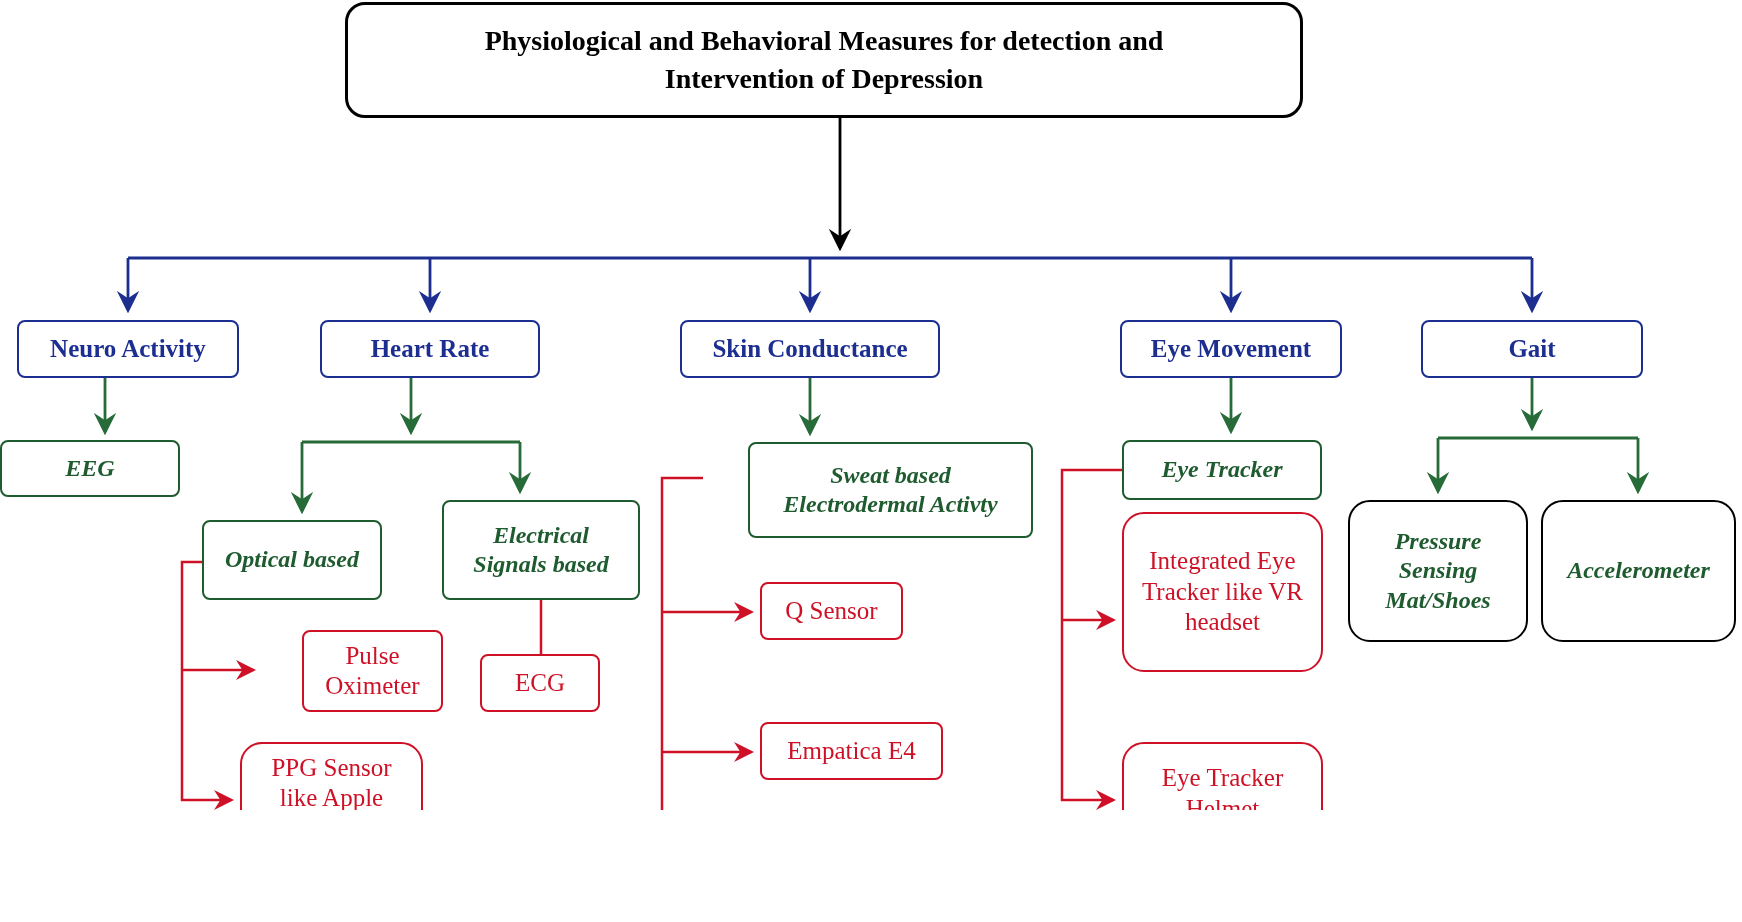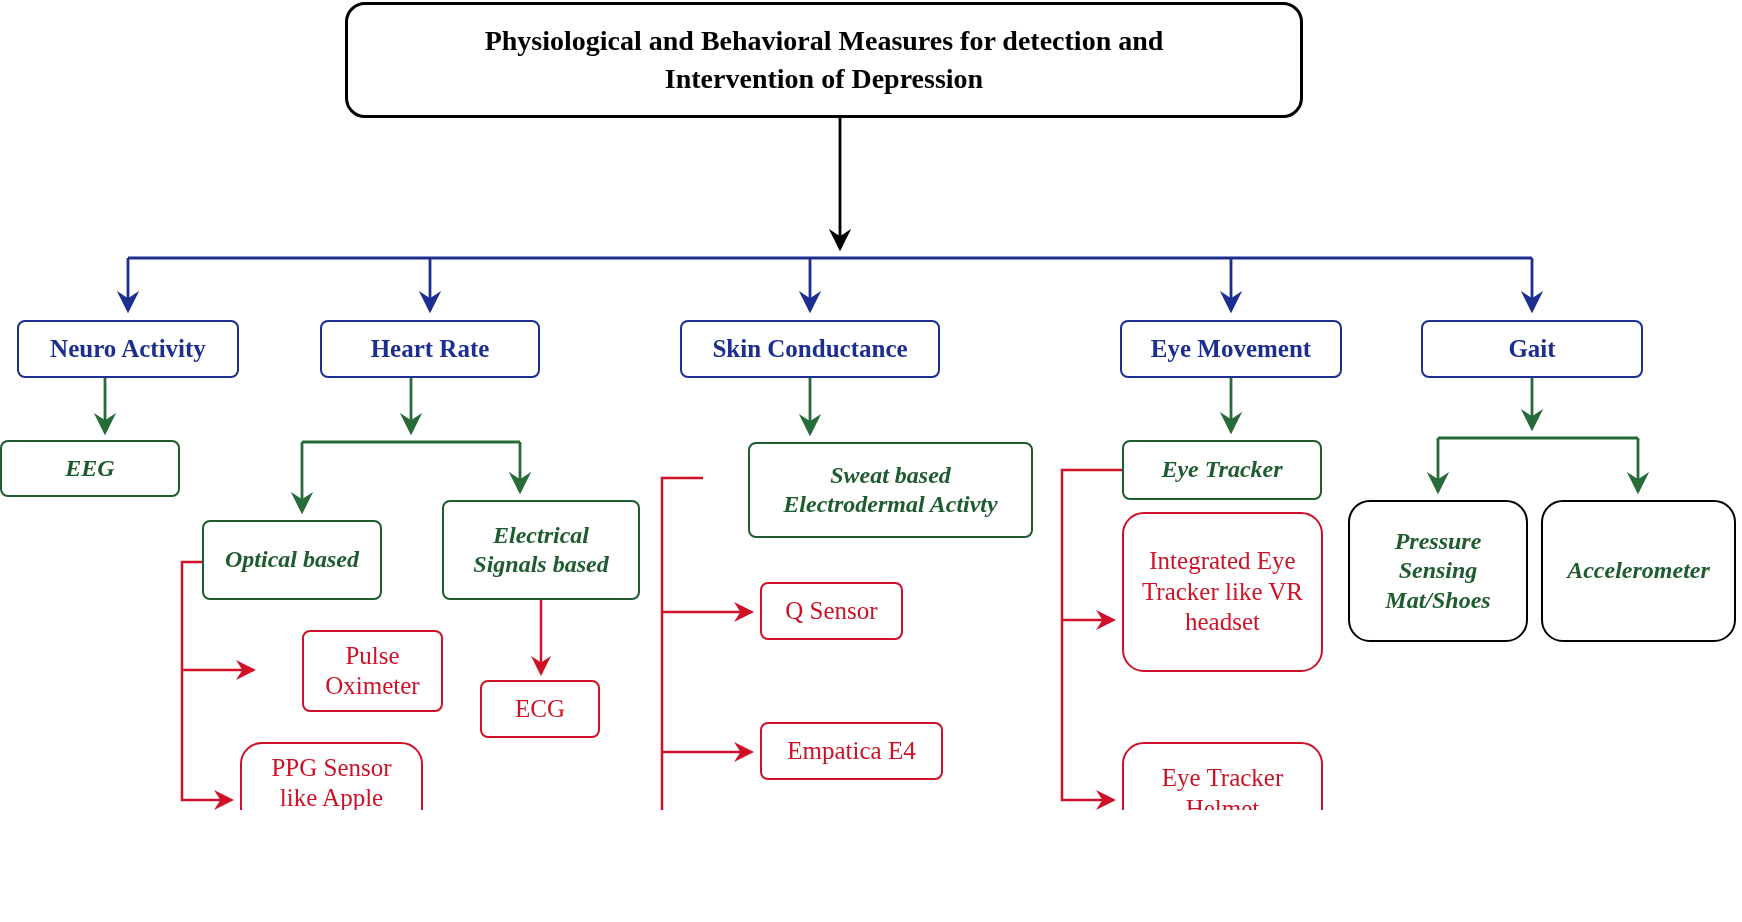--- a/index.html
+++ b/index.html
@@ -145,21 +145,21 @@
 
   <div class="node red" style="left:262px;top:630px;width:141px;height:82px;margin-left:40px;">
     <div class="line">Pulse</div>
     <div class="line">Oximeter</div>
   </div>
   <div class="node red bigradius" style="left:240px;top:742px;width:183px;height:113px;">
     <div class="line">PPG Sensor</div>
     <div class="line">like Apple</div>
     <div class="line">Watch</div>
   </div>
-  <div class="node red" style="left:480px;top:680px;width:120px;height:58px;">
+  <div class="node red" style="left:480px;top:654px;width:120px;height:58px;">
     <div class="line">ECG</div>
   </div>
   <div class="node red" style="left:760px;top:582px;width:143px;height:58px;">
     <div class="line">Q Sensor</div>
   </div>
   <div class="node red" style="left:760px;top:722px;width:183px;height:58px;text-align:right;">
     <div class="line">Empatica E4</div>
   </div>
   <div class="node red" style="left:760px;top:862px;width:173px;height:58px;">
     <div class="line">Lego RCX</div>

